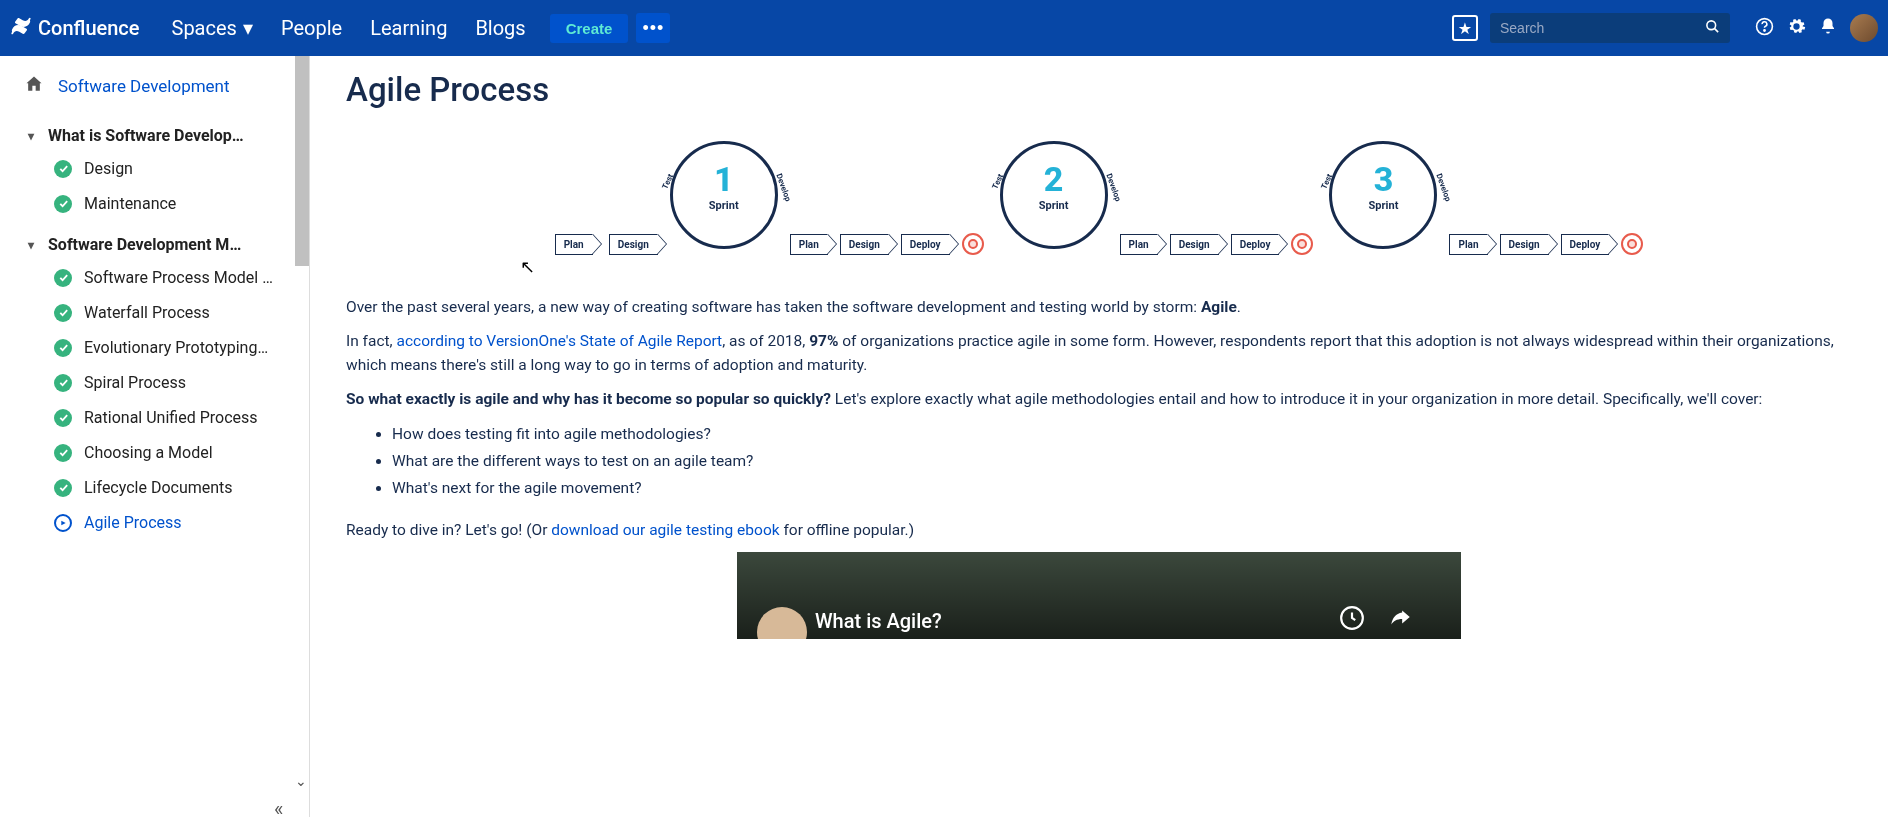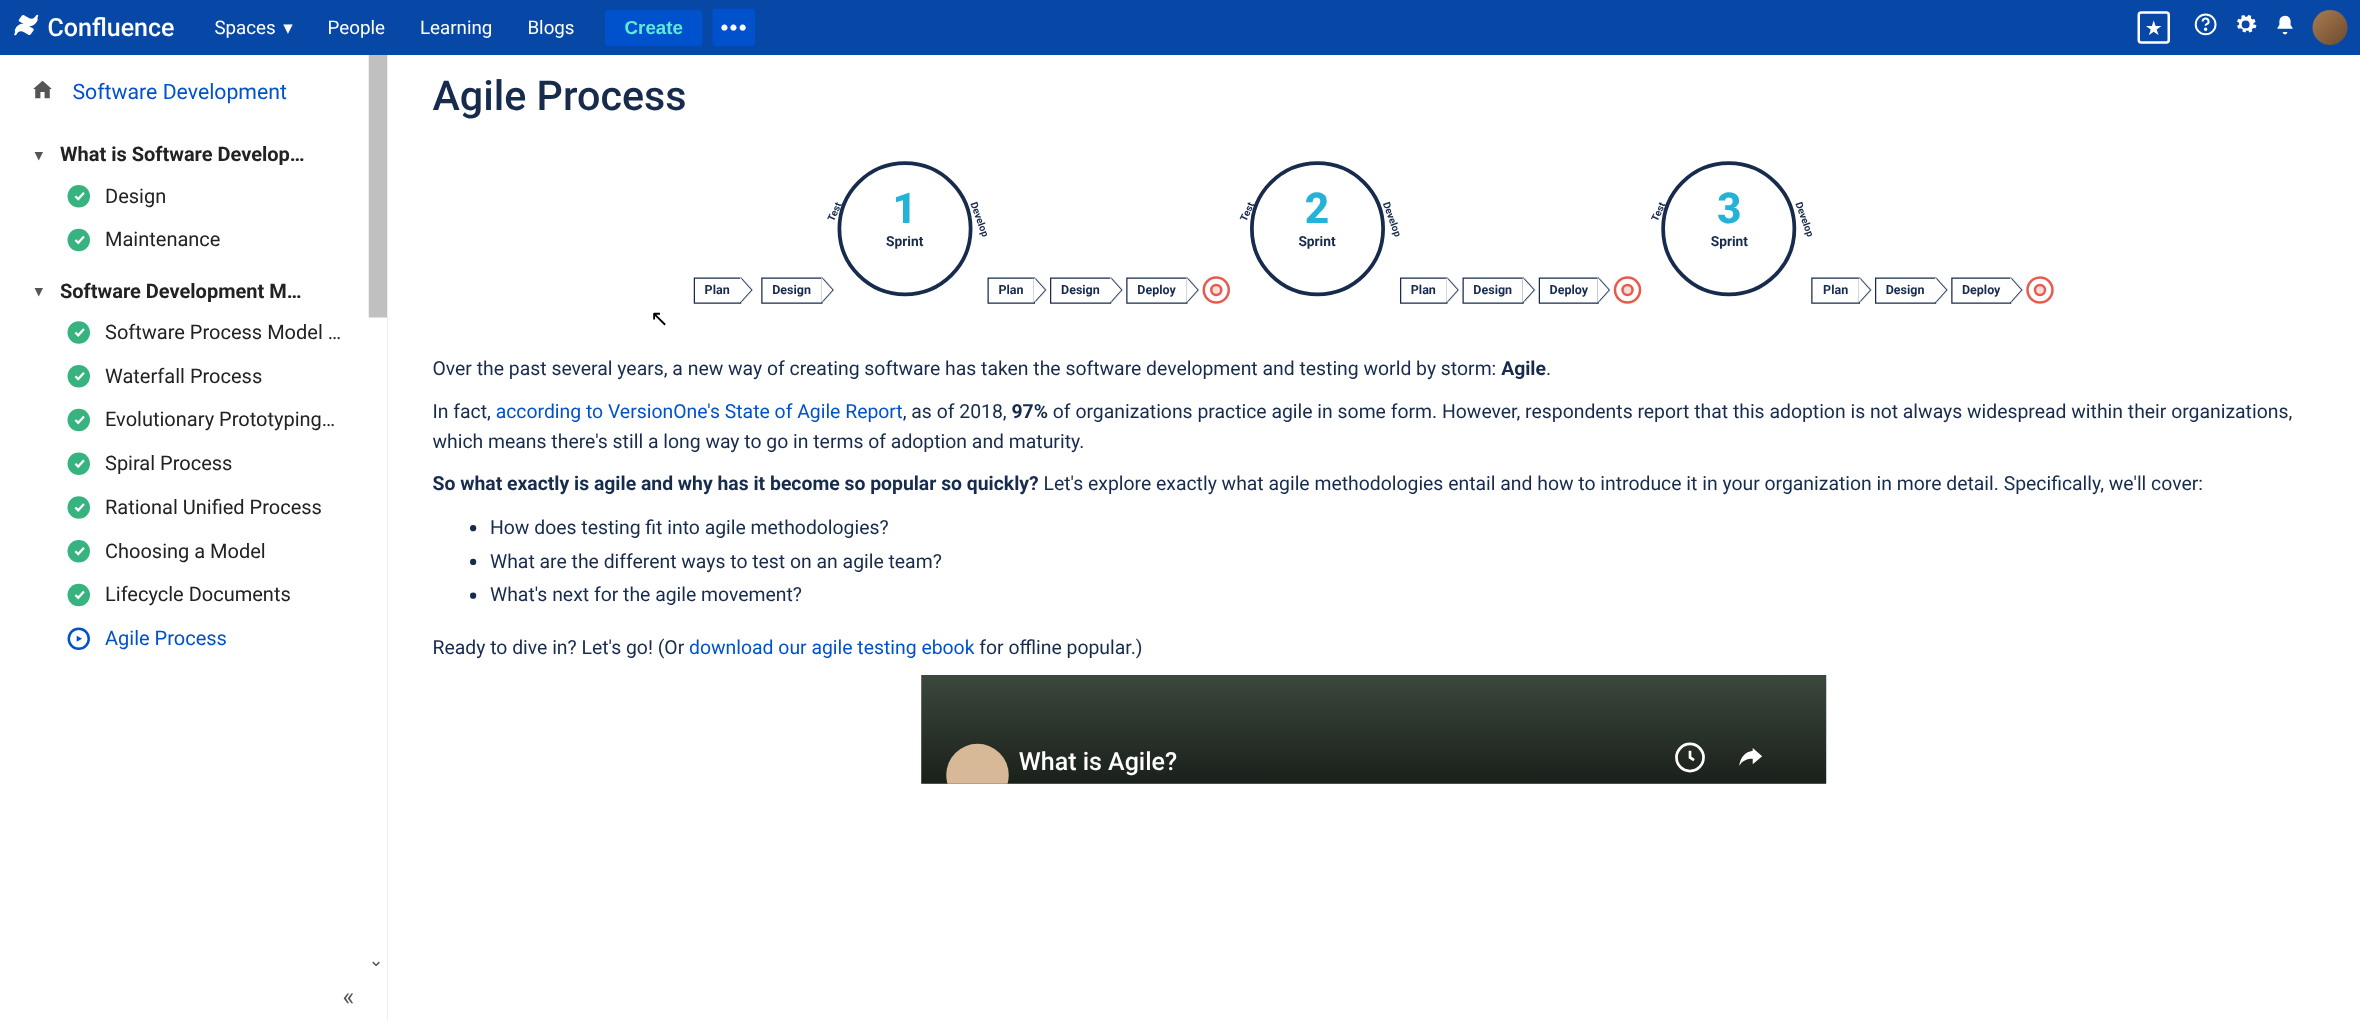--- a/index.html
+++ b/index.html
@@ -1,23 +1,23 @@
 <!DOCTYPE html>
 <html><head>
 <meta charset="utf-8">
 <style>
 * { margin:0; padding:0; box-sizing:border-box; }
 html,body { width:100%; height:100%; font-family:-apple-system,BlinkMacSystemFont,"Segoe UI",Roboto,Helvetica,Arial,sans-serif; background:#fff; color:#172B4D; }
 
 
-.header { display:flex; align-items:center; height:44px; background:#0747A6; color:#fff; padding:0 10px; }
+.header { display:flex; align-items:center; height:56px; background:#0747A6; color:#fff; padding:0 10px; }
 .logo-wrap { display:flex; align-items:center; gap:6px; font-size:20px; font-weight:500; margin-right:18px; cursor:pointer; }
 .logo-wrap svg { width:22px; height:22px; }
 .nav-items { display:flex; align-items:center; gap:0; }
-.nav-item { padding:0 14px; height:44px; display:flex; align-items:center; font-size:15px; cursor:pointer; }
+.nav-item { padding:0 14px; height:44px; display:flex; align-items:center; font-size:20px; cursor:pointer; }
 .nav-item .caret { margin-left:6px; }
 .create-btn { margin-left:10px; background:#0052CC; color:#5eead4; border:none; padding:6px 16px; font-size:15px; font-weight:600; border-radius:3px; cursor:pointer; }
 .more-btn { margin-left:8px; background:#0052CC; border:none; color:#fff; width:34px; height:30px; border-radius:3px; cursor:pointer; display:flex; align-items:center; justify-content:center; font-size:18px; letter-spacing:1px; }
 .header-spacer { flex:1; }
 .star-btn { width:26px; height:26px; border:2px solid #fff; border-radius:3px; display:flex; align-items:center; justify-content:center; margin-right:12px; cursor:pointer; }
 .search-box { display:flex; align-items:center; background:#0b3d7a; border-radius:3px; height:30px; width:240px; padding:0 10px; margin-right:18px; }
 .search-box input { flex:1; background:transparent; border:none; outline:none; color:#fff; font-size:14px; }
 .search-box input::placeholder { color:#9aa9c4; }
 .header-icon { width:32px; height:32px; display:flex; align-items:center; justify-content:center; cursor:pointer; font-size:18px; }
 .avatar { width:28px; height:28px; border-radius:50%; background:linear-gradient(135deg,#a97c50,#6d4a2e); margin-left:6px; cursor:pointer; }
@@ -103,20 +103,27 @@
       </div>
   </div>
   <button class="create-btn">Create</button>
   <button class="more-btn">
       <span>•••</span>
     </button>
   <div class="header-spacer"></div>
   <div class="star-btn">
       <span>★</span>
     </div>
+  <div class="search-box">
+    <input placeholder="Search" style="">
+    <span><svg width="15" height="15" viewBox="0 0 24 24" fill="none" stroke="#fff" stroke-width="2.5">
+          <circle cx="10" cy="10" r="7"></circle>
+          <line x1="21" y1="21" x2="15" y2="15"></line>
+        </svg></span>
+  </div>
   <div class="header-icon">
       <span><svg width="19" height="19" viewBox="0 0 24 24" fill="none" stroke="#fff" stroke-width="2">
           <circle cx="12" cy="12" r="10"></circle>
           <path d="M9 9a3 3 0 1 1 4 2.8c-.8.4-1 1-1 1.7"></path>
           <circle cx="12" cy="17" r="0.8" fill="#fff"></circle>
         </svg></span>
     </div>
   <div class="header-icon">
       <span><svg width="19" height="19" viewBox="0 0 24 24" fill="#fff">
           <path d="M12 8a4 4 0 1 0 0 8 4 4 0 0 0 0-8zm9 4l2 1-1 3-2.3-.4a8 8 0 0 1-1.4 1.4l.4 2.3-3 1-1-2a8 8 0 0 1-2 0l-1 2-3-1 .4-2.3A8 8 0 0 1 6.7 16L4.4 16.4l-1-3 2-1a8 8 0 0 1 0-2l-2-1 1-3L6.7 7A8 8 0 0 1 8 5.7L7.6 3.4l3-1 1 2a8 8 0 0 1 2 0l1-2 3 1L17.3 5.7A8 8 0 0 1 18.7 7l2.3-.4 1 3-2 1a8 8 0 0 1 0 2z"></path>

